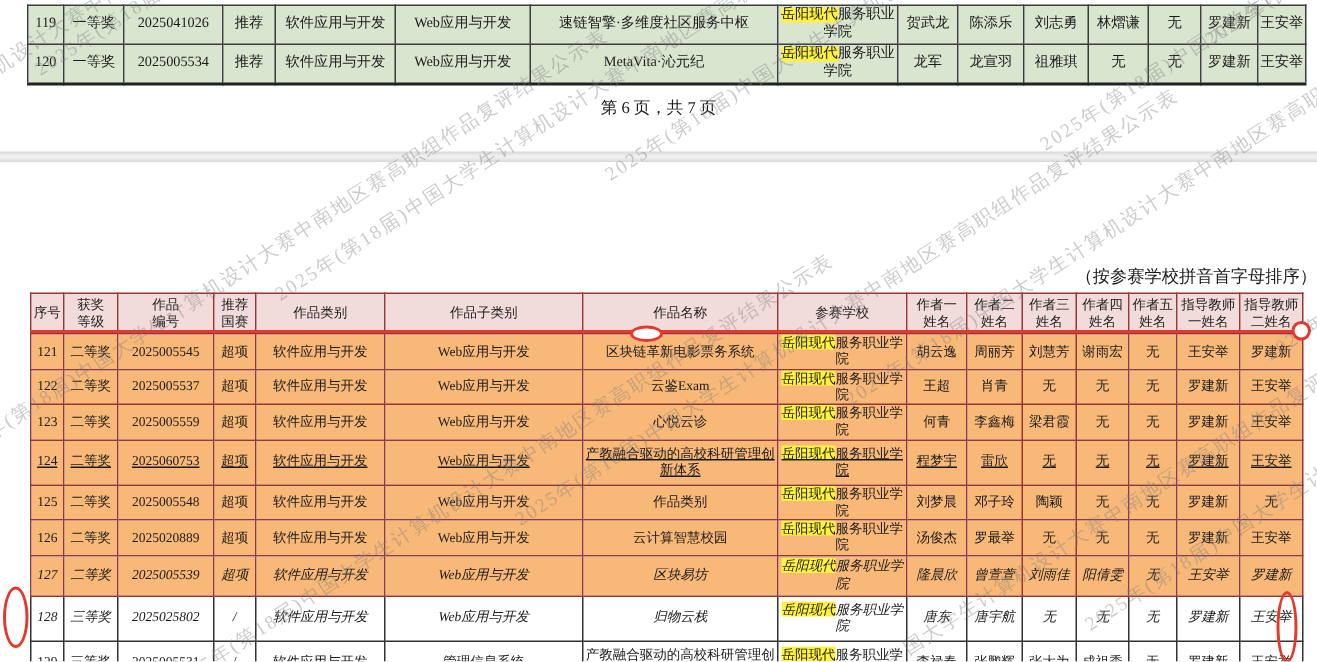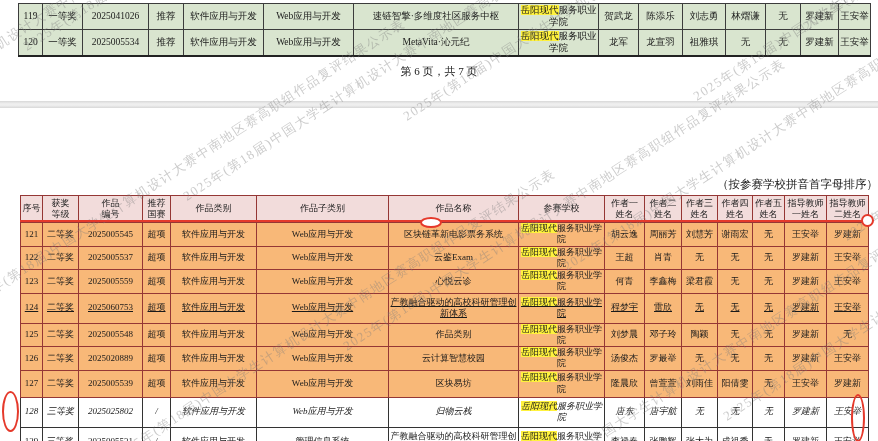--- a/index.html
+++ b/index.html
@@ -281,21 +281,21 @@
             <td>云计算智慧校园</td>
             <td><span class="school-hl">岳阳现代</span>服务职业学院</td>
             <td>汤俊杰</td>
             <td>罗最举</td>
             <td>无</td>
             <td>无</td>
             <td>无</td>
             <td>罗建新</td>
             <td>王安举</td>
           </tr>
-          <tr class="hl" style="height: 27px;">
+          <tr class="hl" style="height: 27px; font-style: italic;">
             <td>127</td>
             <td>二等奖</td>
             <td>2025005539</td>
             <td>超项</td>
             <td>软件应用与开发</td>
             <td>Web应用与开发</td>
             <td>区块易坊</td>
             <td><span class="school-hl">岳阳现代</span>服务职业学院</td>
             <td>隆晨欣</td>
             <td>曾萱萱</td>

